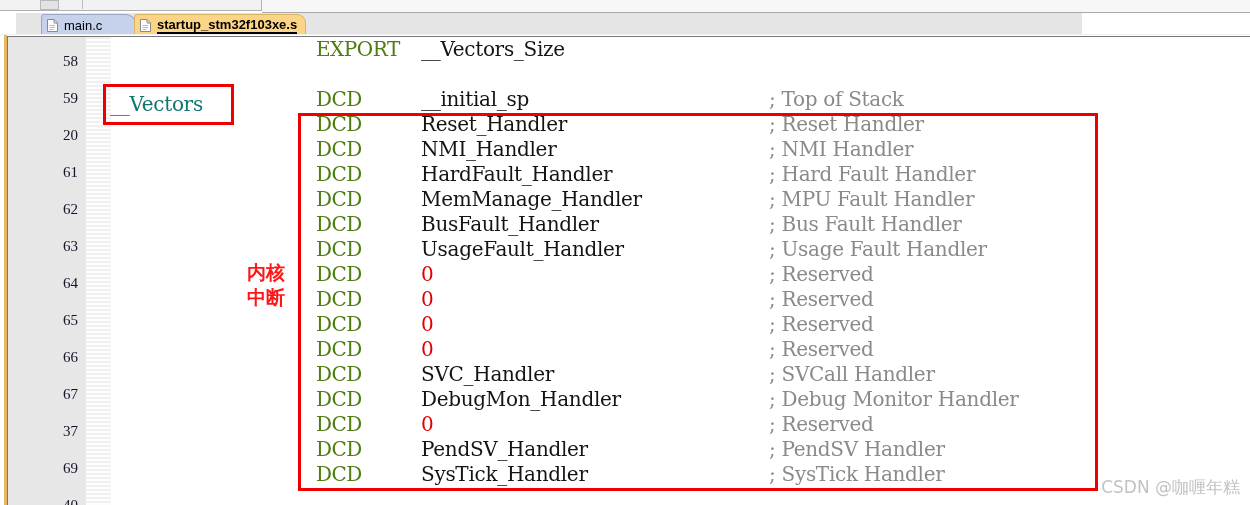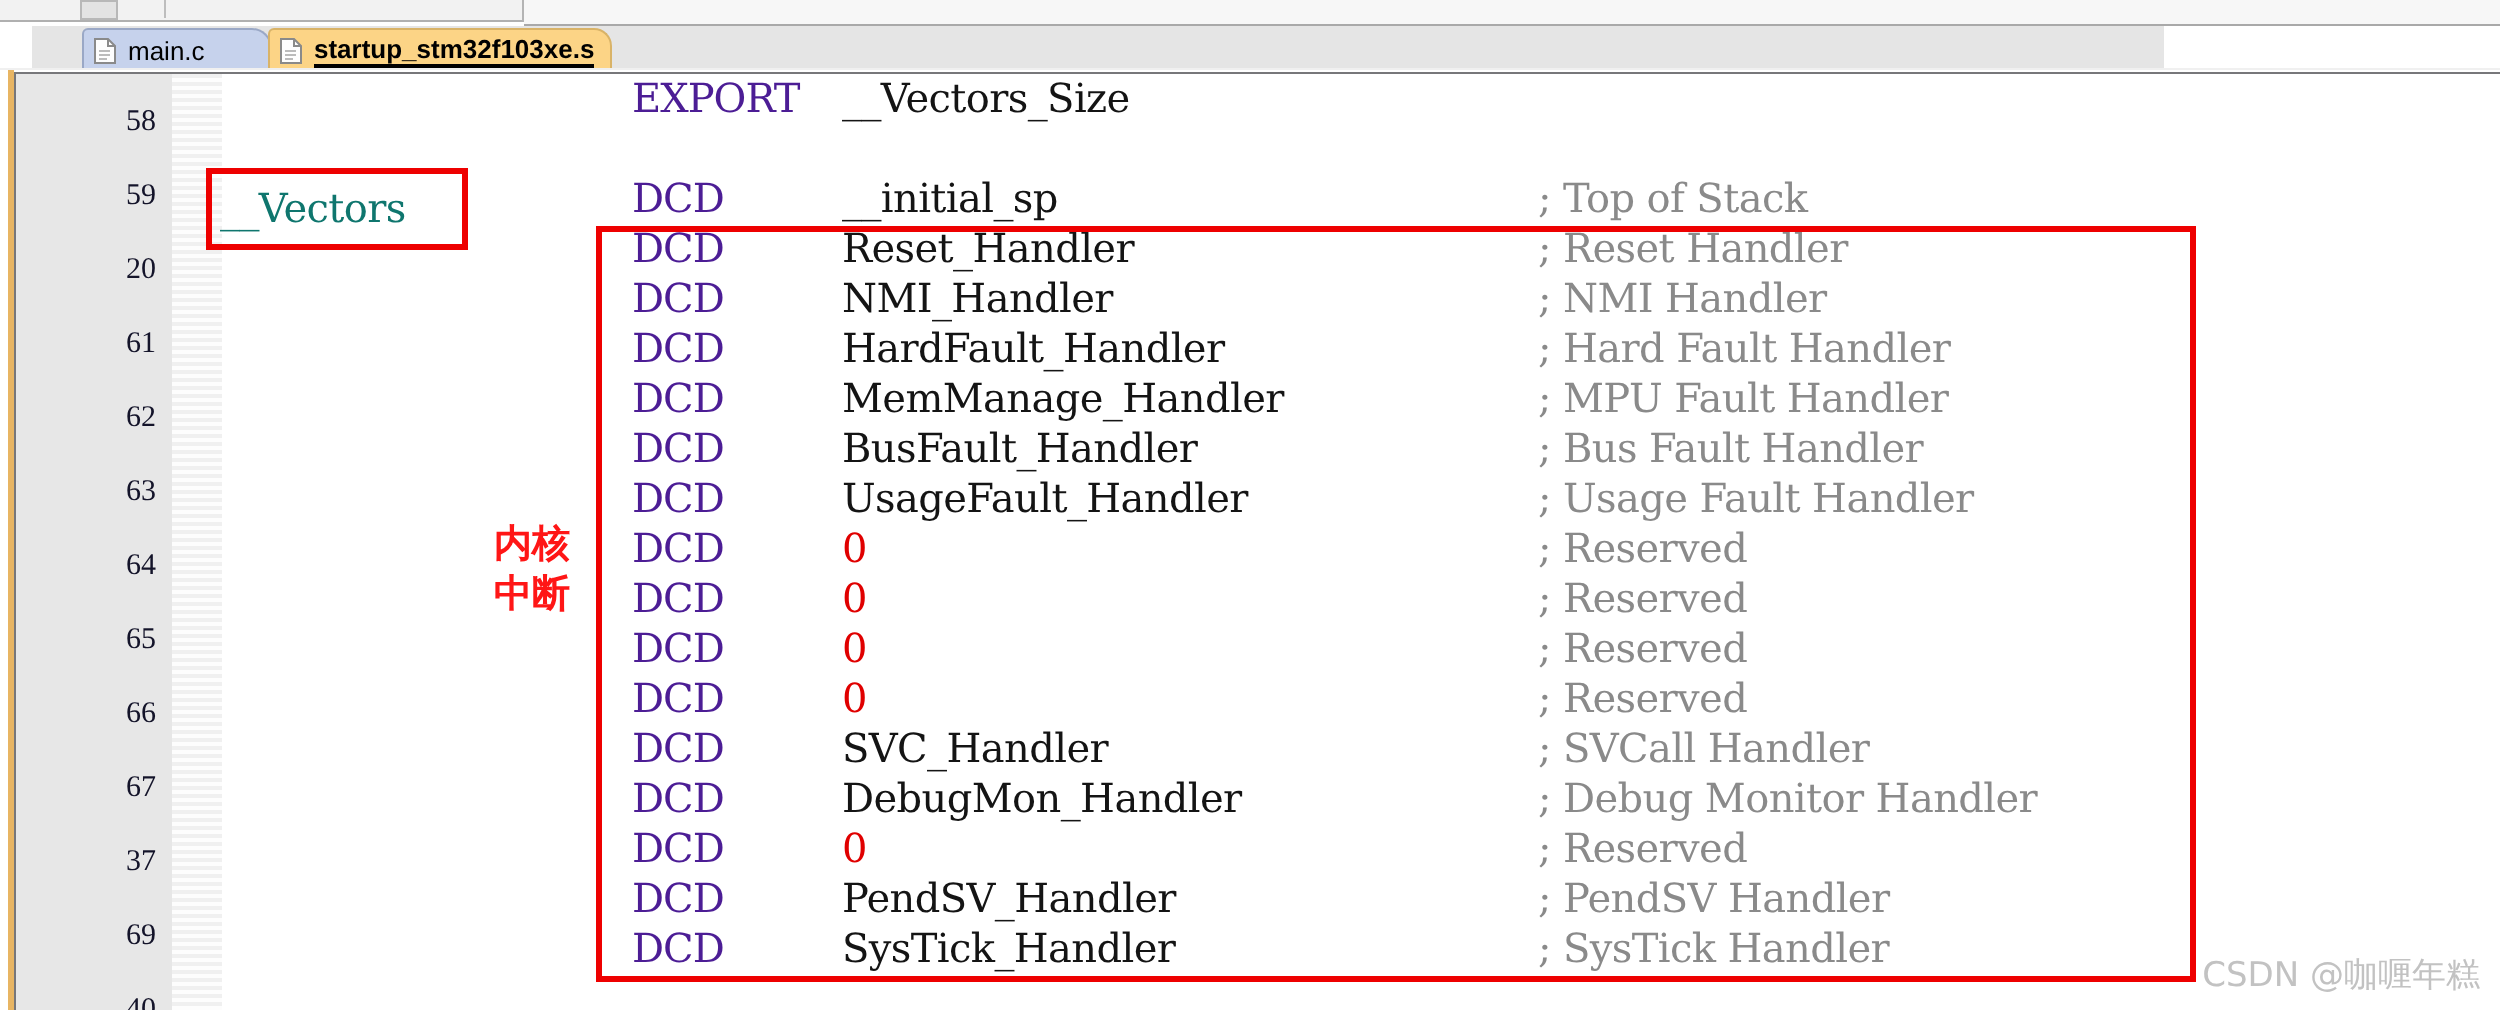--- a/index.html
+++ b/index.html
@@ -174,21 +174,21 @@
     left: 205px;
   }
   .col-op {
     position: absolute;
     left: 310px;
   }
   .col-cm {
     position: absolute;
     left: 658px;
   }
-  .kw   { color: #4c1d95; letter-spacing: -0.5px; }
+  .kw   { color: #4d7c0f; letter-spacing: -0.5px; }
   .ident{ color: #141414; letter-spacing: -0.3px; }
   .num  { color: #e00000; }
   .cmt  { color: #8a8a8a; letter-spacing: -0.3px; }
 
   
   .anno-box-vectors {
     position: absolute;
     left: 103px; top: 84px;
     width: 131px; height: 41px;
     border: 3px solid #ee0000;

